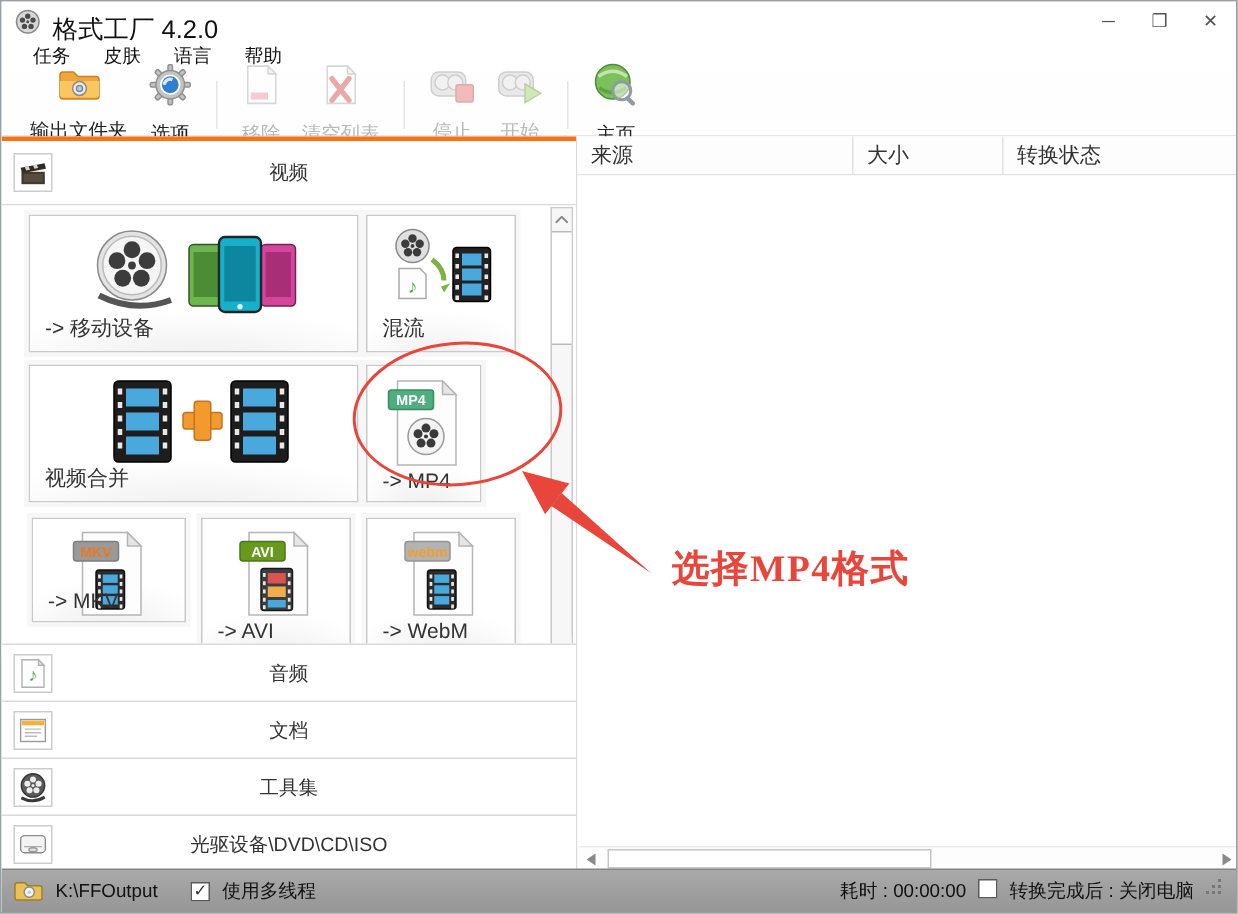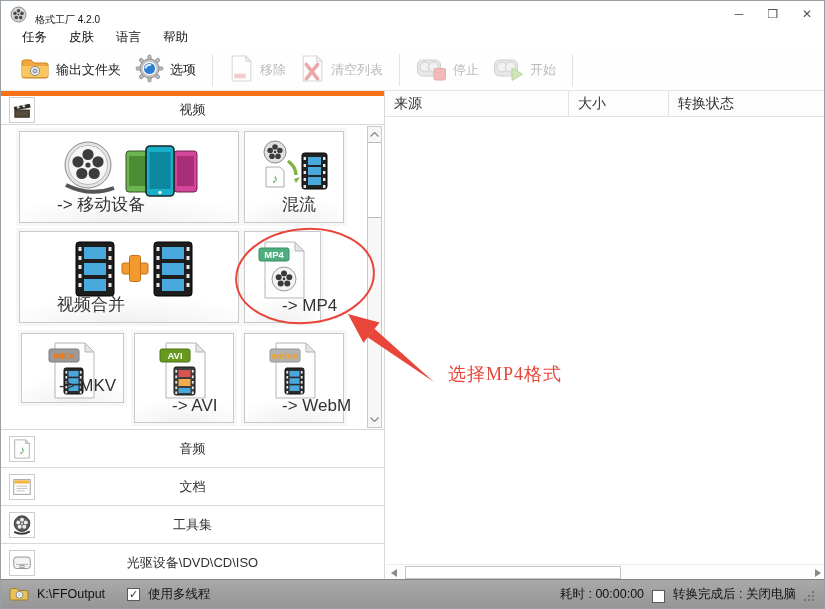--- a/index.html
+++ b/index.html
@@ -3,51 +3,51 @@
 <meta charset="utf-8">
 <style>
   * { box-sizing: border-box; margin: 0; padding: 0; }
   body { font-family: "Liberation Sans", "DejaVu Sans", sans-serif; background:#555; }
   .window { position: relative; width: 825px; height: 609px; background: #fff;
             border: 1px solid #98a0a6; overflow: hidden; font-size: 13px; color:#222; }
 
   
   .titlebar { position:absolute; top:0; left:0; right:0; height:26px; background:#fff; display:flex; align-items:center; }
   .titlebar .app-ic { margin:0 8px 0 9px; width:17px; height:17px; }
-  .titlebar .title { font-size:10px; color:#111;margin-top:11px; }
+  .titlebar .title { font-size:17px; color:#111;margin-top:11px; }
   .win-controls { margin-left:auto; display:flex; height:100%; }
   .win-btn { width:34px; height:100%; display:flex; align-items:center; justify-content:center;
              color:#555; font-size:12px; cursor:default; }
 
   
   .menubar { position:absolute; top:26px; left:0; right:0; height:22px; display:flex; align-items:flex-start; padding-left:10px; background:#fff; }
   .menu-item { padding:2px 11px; font-size:12.5px; color:#111; }
 
   
   .toolbar { position:absolute; top:48px; left:0; right:0; height:42px; display:flex; align-items:center;
              padding-left:12px; background:#fefefe; border-bottom:1px solid #e6e6e6; }
-  .tbtn { display:flex; align-items:center; gap:6px; padding:3px 7px; font-size:13px; color:#222; }
+  .tbtn { display:flex; align-items:center; gap:6px; padding:3px 7px; font-size:13px; color:#222;flex-direction:column; }
   .tbtn.disabled { color:#b9b9b9; }
   .tbtn.disabled svg { opacity:.45; }
   .tsep { width:1px; height:32px; background:#e3e3e3; margin:0 9px; }
 
   
   .left-panel { position:absolute; top:90px; left:0; width:384px; height:490px; background:#fff; border-right:1px solid #d9d9d9; }
-  .cat-header { position:relative; height:34px; border-top:5px solid #f97316; border-bottom:1px solid #d9d9d9; background:#fff; }
+  .cat-header { position:relative; height:46px; border-top:3px solid #f97316; border-bottom:1px solid #d9d9d9; background:#fff; }
   .cat-header .ic-box, .cat-row .ic-box { position:absolute; left:8px; top:50%; transform:translateY(-50%);
         width:26px; height:26px; border:1px solid #ccc; background:#fff; display:flex; align-items:center; justify-content:center; }
   .cat-header .lbl, .cat-row .lbl { position:absolute; left:0; right:0; top:50%; transform:translateY(-50%);
         text-align:center; font-size:13px; color:#333; }
 
   .video-grid { position:relative; height:304px; background:#fff; }
 
   .card { position:absolute; background:#fff; border:1px solid #c9c9c9; outline:3px solid #f7f7f7;
           background: radial-gradient(ellipse 90% 42px at 50% 104%, #efefef, #ffffff 72%); }
   .card .card-ic { position:absolute; top:7px; left:0; right:0; display:flex; justify-content:center; }
-  .card .card-label { position:absolute; left:10px; bottom:6px; font-size:17px; color:#333; white-space:nowrap;margin-left:27px; }
+  .card .card-label { position:absolute; left:10px; bottom:6px; font-size:14px; color:#333; white-space:nowrap; }
 
   .cats { position:absolute; top:338px; bottom:0; left:0; right:0; display:flex; flex-direction:column; }
   .cat-row { position:relative; flex:1; border-top:1px solid #d9d9d9; background:#fff; }
 
   
   .vscroll { position:absolute; top:1px; bottom:1px; right:2px; width:15px; border:1px solid #c9c9c9; background:#f7f7f7; }
   .vscroll .btn { position:absolute; left:0; right:0; height:15px; display:flex; align-items:center; justify-content:center; background:#f7f7f7; }
   .vscroll .btn.up { top:0; }
   .vscroll .btn.down { bottom:0; }
   .vscroll .thumb { position:absolute; left:0; right:0; top:15px; height:76px; background:#fff; border-top:1px solid #b9b9b9; border-bottom:1px solid #b9b9b9; }
@@ -64,29 +64,29 @@
   .hscroll .thumb { position:absolute; left:19px; width:216px; top:1px; bottom:1px; background:#fff; border:1px solid #c5c5c5; }
   .tri { width:0; height:0; border-style:solid; }
   .tri.l { border-width:4px 6px 4px 0; border-color:transparent #8a8a8a transparent transparent; }
   .tri.r { border-width:4px 0 4px 6px; border-color:transparent transparent transparent #8a8a8a; }
 
   
   .statusbar { position:absolute; bottom:0; left:0; right:0; height:29px; background:linear-gradient(#a9a9a9,#969696);
                border-top:1px solid #848484; display:flex; align-items:center; padding:0 8px; gap:8px; color:#111; font-size:12.5px; }
   .checkbox { width:13px; height:13px; background:#fff; border:1px solid #5a5a5a; display:inline-flex; align-items:center; justify-content:center;
               font-size:11px; color:#333; line-height:1; }
-  .sb-right { margin-left:auto; display:flex; align-items:flex-end; gap:8px; }
+  .sb-right { margin-left:auto; display:flex; align-items:flex-start; gap:8px; }
   .grip { display:grid; grid-template-columns:repeat(3,4px); grid-template-rows:repeat(3,4px); }
   .grip i { width:2px; height:2px; background:#777; }
   .grip i.hide { visibility:hidden; }
 
   
   .anno-svg { position:absolute; inset:0; pointer-events:none; z-index:50; }
   .anno-text { position:absolute; left:447px; top:361px; z-index:51; pointer-events:none;
-               font-family:"Liberation Serif","DejaVu Serif",serif; font-size:18px; color:#e8463a; letter-spacing:1px; }
+               font-family:"Liberation Serif","DejaVu Serif",serif; font-size:25px; color:#e8463a; letter-spacing:1px;font-weight:bold; }
 
   svg text { font-family:"Liberation Sans","DejaVu Sans",sans-serif; }
 </style>
 </head>
 <body>
 
 <div class="window">
 
   <div class="titlebar">
     <span class="app-ic">
@@ -194,20 +194,32 @@
         <svg width="31" height="27" viewBox="0 0 31 27">
           <rect x="1.5" y="5" width="23" height="16" rx="5" fill="#cfcfcf" stroke="#969696"></rect>
           <circle cx="9" cy="12" r="5" fill="#e2e2e2" stroke="#969696"></circle>
           <circle cx="17.5" cy="12" r="5" fill="#e2e2e2" stroke="#969696"></circle>
           <path d="M19 13 l10.5 6.2 L19 25.4 z" fill="#9ccc65" stroke="#6a9a38"></path>
         </svg>
       </span>
       <span>开始</span>
     </div>
     <div class="tsep"></div>
+    <div class="tbtn">
+      <span>
+        <svg width="31" height="31" viewBox="0 0 31 31">
+          <circle cx="13.5" cy="13.5" r="11.5" fill="#7cc05c" stroke="#4e8c38"></circle>
+          <path d="M4 10 q9.5 -7 19 0" stroke="#c4e4ae" stroke-width="2.4" fill="none"></path>
+          <path d="M4.5 17.5 q9 6.5 18 0" stroke="#5ea344" stroke-width="2.4" fill="none"></path>
+          <circle cx="19.5" cy="19.5" r="6" fill="rgba(255,255,255,.55)" stroke="#8f9aa3" stroke-width="2"></circle>
+          <rect x="24" y="23" width="7" height="3" rx="1.4" transform="rotate(45 24 23)" fill="#8f9aa3"></rect>
+        </svg>
+      </span>
+      <span>主页</span>
+    </div>
   </div>
 
   <div class="left-panel">
 
     <div class="cat-header">
       <span class="ic-box">
         <svg width="22" height="22" viewBox="0 0 24 24">
           <path d="M3 8.6 l17.4 -3.4 1 4 L4 12.6 z" fill="#2e2a25"></path>
           <path d="M6 7.9 l2.8 -0.55 1 2.6 -2.8 0.55 z" fill="#d8d2c8"></path>
           <path d="M12 6.7 l2.8 -0.55 1 2.6 -2.8 0.55 z" fill="#d8d2c8"></path>

